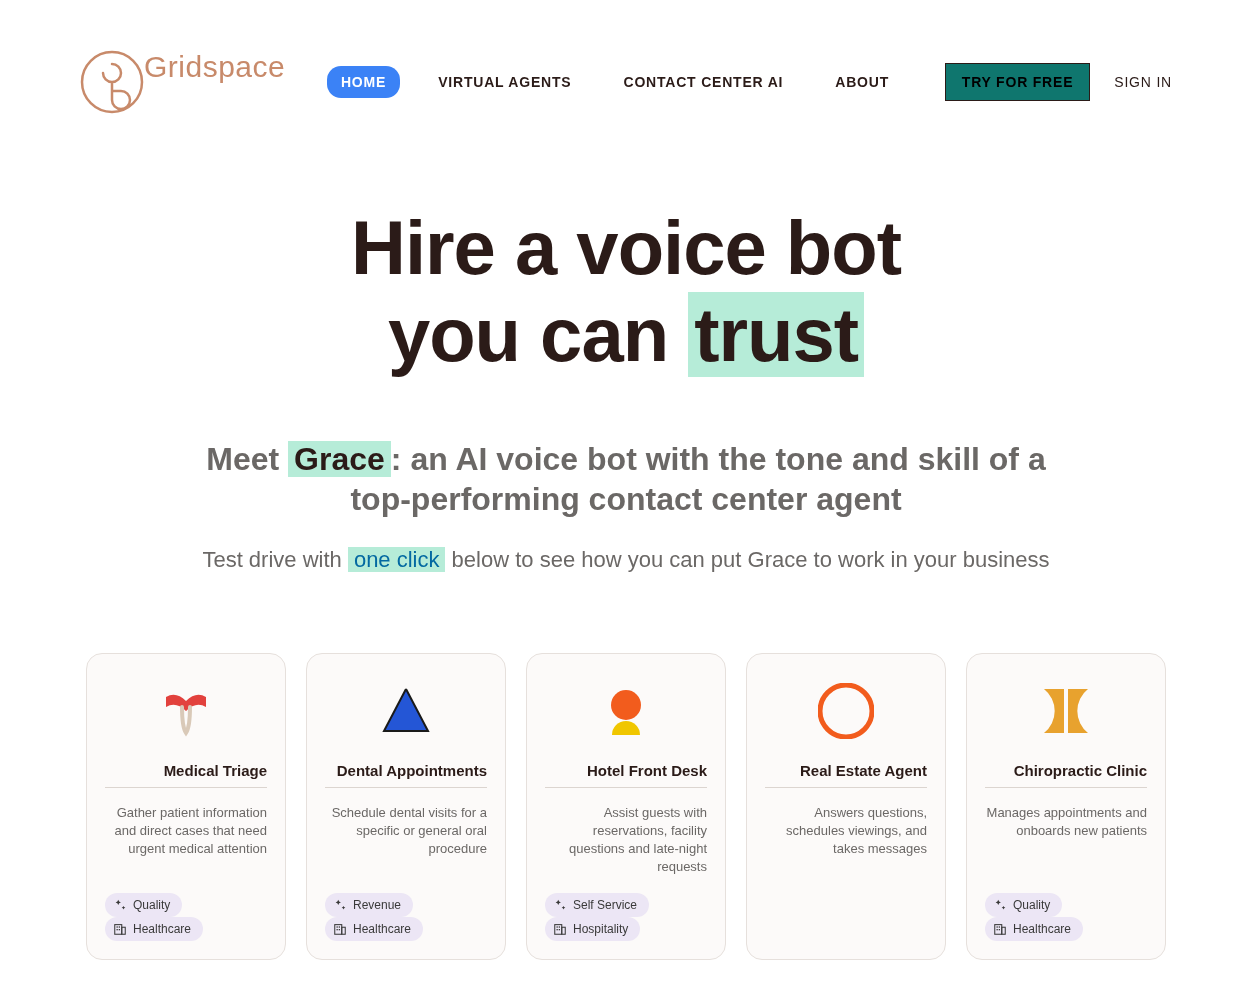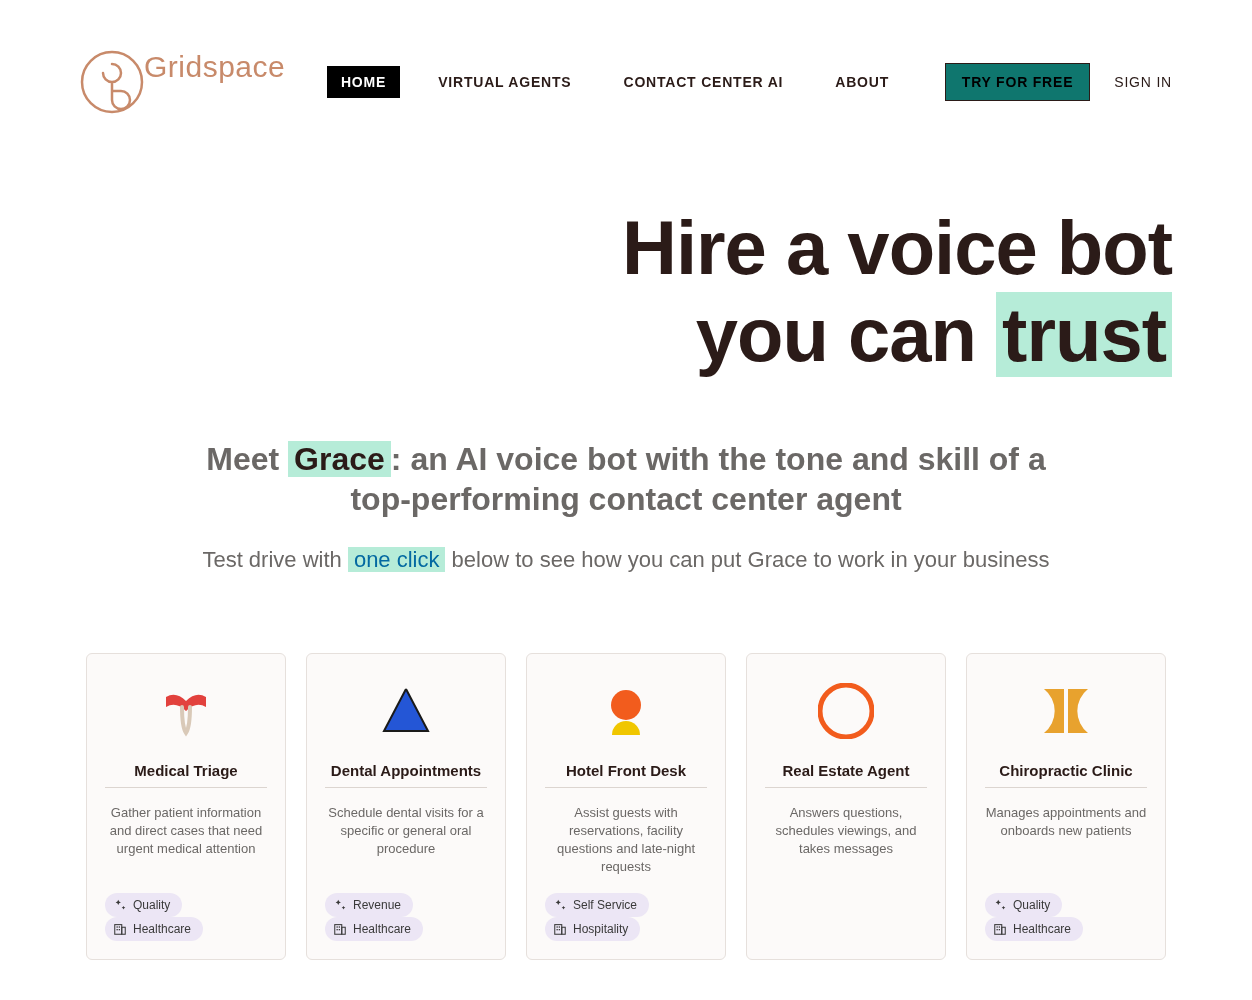--- a/index.html
+++ b/index.html
@@ -36,22 +36,23 @@
 }
 .nav-item {
   font-size: 14px;
   font-weight: 600;
   letter-spacing: 0.8px;
   color: #2b1b18;
   padding: 8px 14px;
   cursor: pointer;
 }
 .nav-item.active {
-  background: #000000;
+  background: #3b82f6;
   color: #fff;
+  border-radius: 14px;
 }
 .header-right {
   display: flex;
   align-items: center;
   gap: 24px;
 }
 .try-btn {
   border: 1.5px solid #2b1b18;
   padding: 10px 16px;
   font-size: 14px;
@@ -69,21 +70,20 @@
 .hero {
   text-align: center;
   padding: 50px 80px 30px;
 }
 .hero-title {
   font-size: 76px;
   font-weight: 700;
   line-height: 1.15;
   color: #2b1b18;
   letter-spacing: -1px;
-  text-align: right;
 }
 .hl-mint {
   background: #b6ecd8;
   padding: 0 6px;
 }
 .subhead {
   font-size: 32px;
   font-weight: 600;
   color: #6b6866;
   line-height: 1.25;
@@ -101,23 +101,23 @@
 .cards {
   display: flex;
   gap: 20px;
   padding: 50px 86px 60px;
   justify-content: center;
 }
 .card {
   flex: 1;
   background: #fcfaf9;
   border: 1px solid #e6e0dc;
-  border-radius: 6px;
+  border-radius: 16px;
   padding: 26px 18px 18px;
-  text-align: center;
+  text-align: right;
   display: flex;
   flex-direction: column;
   min-height: 290px;
   cursor: pointer;
 }
 .card-icon {
   height: 62px;
   display: flex;
   align-items: center;
   justify-content: center;

